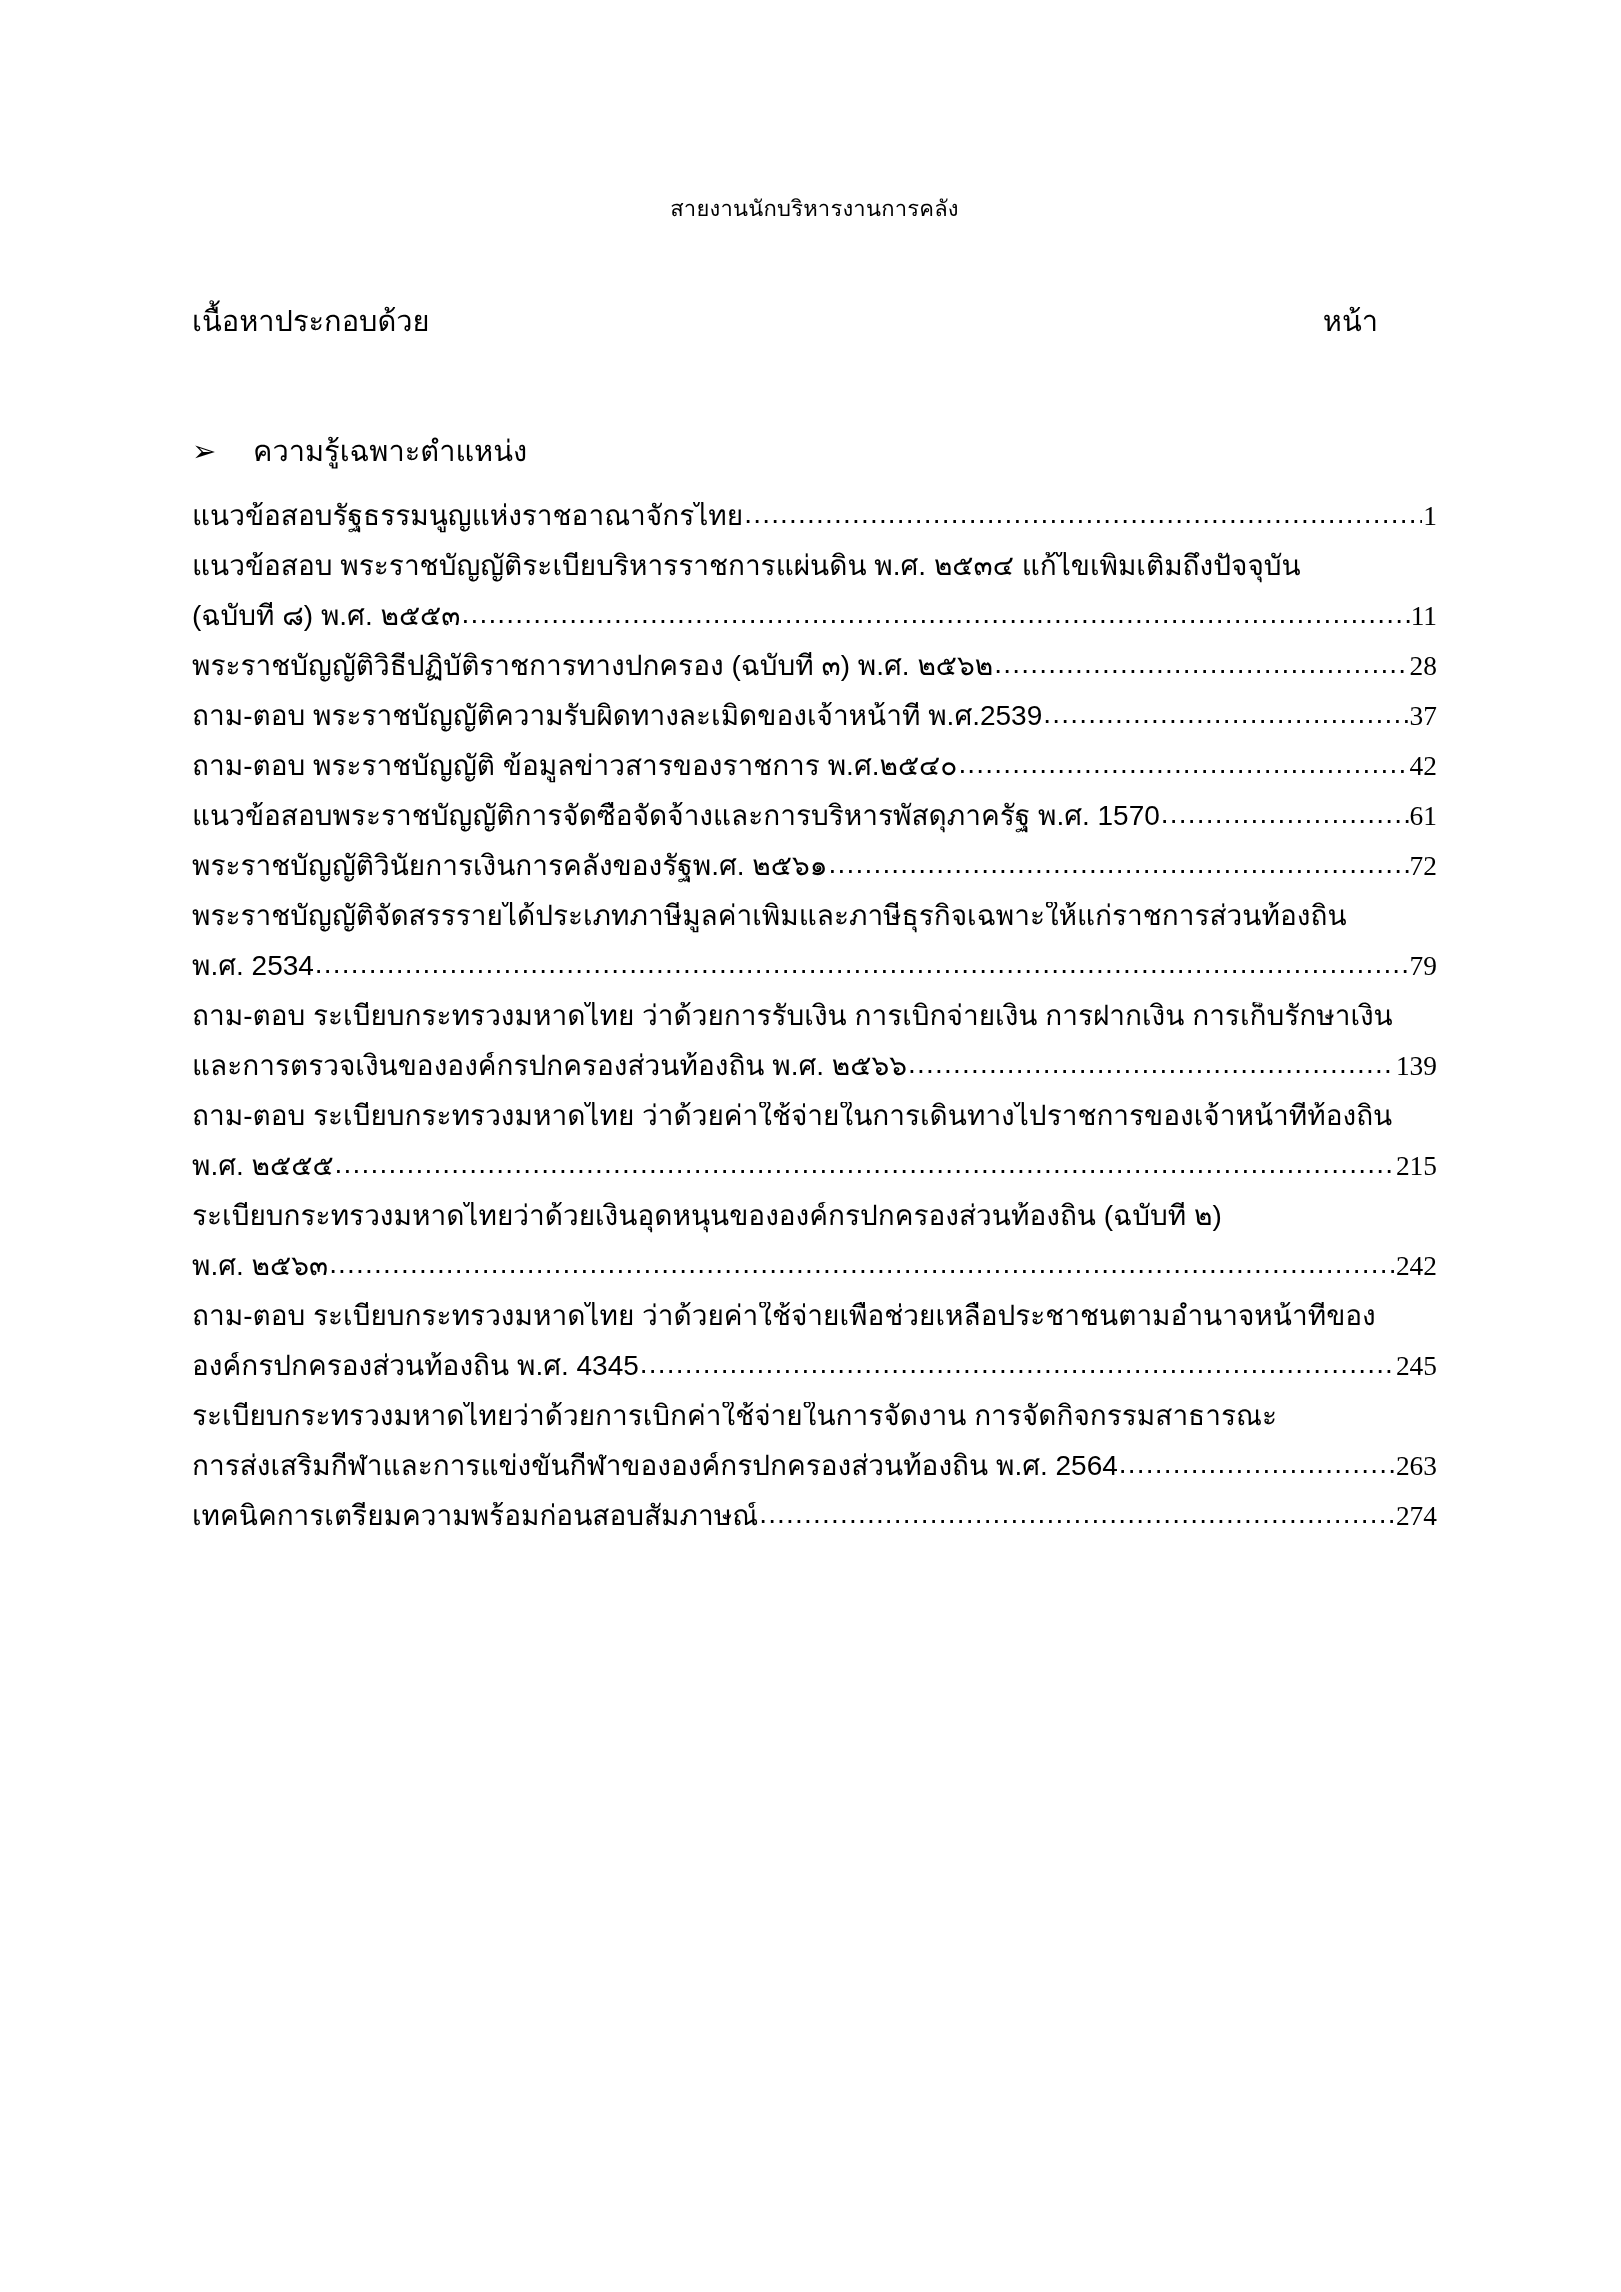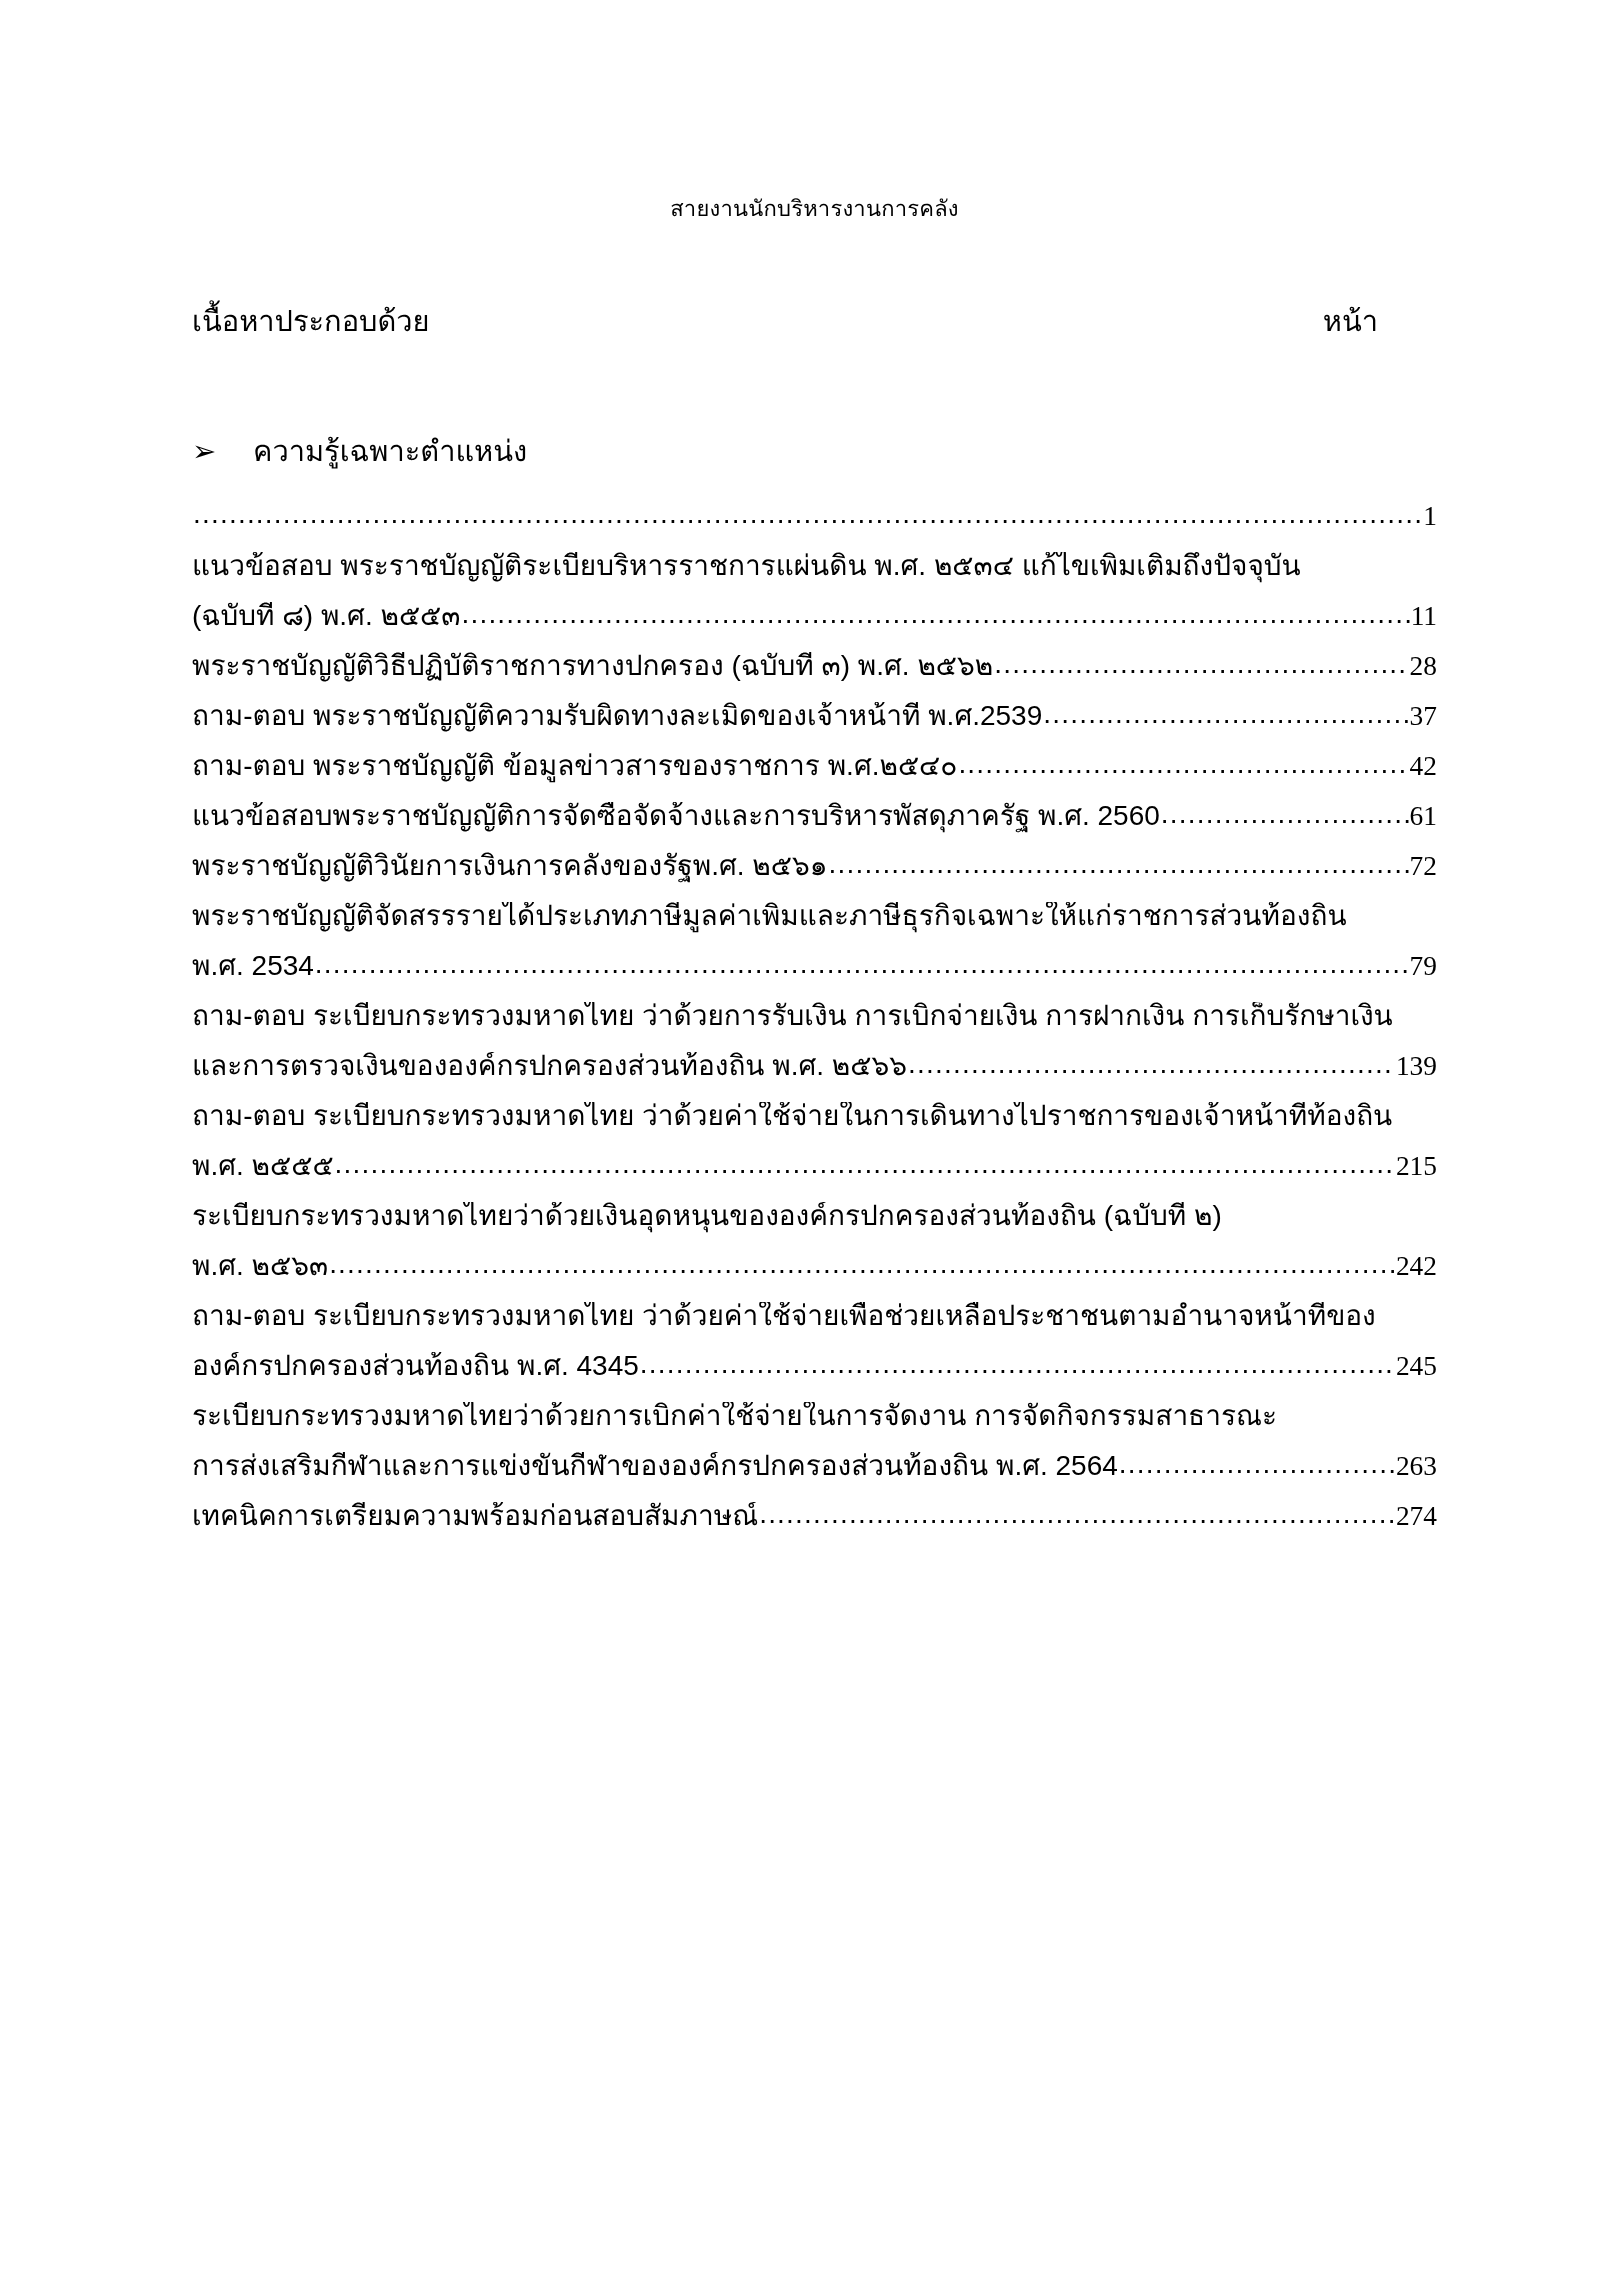--- a/index.html
+++ b/index.html
@@ -120,20 +120,21 @@
       <div class="right">หน้า</div>
     </div>
 
     <div class="section-heading">
       <span class="arrow-bullet">➢</span>
       <span class="label">ความรู้เฉพาะตำแหน่ง</span>
     </div>
 
     <div class="entries" id="entries-container">
         <div class="entry-line">
+          <span class="etext">แนวข้อสอบรัฐธรรมนูญแห่งราชอาณาจักรไทย</span>
           <span class="leader">........................................................................................................................................................................................................</span>
           <span class="pageno">1</span>
         </div>
         <div class="entry-line nodots">
           <span class="etext">แนวข้อสอบ พระราชบัญญัติระเบียบริหารราชการแผ่นดิน พ.ศ. ๒๕๓๔ แก้ไขเพิ่มเติมถึงปัจจุบัน</span>
           <span class="leader">........................................................................................................................................................................................................</span>
         </div>
         <div class="entry-line">
           <span class="etext">(ฉบับที่ ๘) พ.ศ. ๒๕๕๓</span>
           <span class="leader">........................................................................................................................................................................................................</span>
@@ -148,21 +149,21 @@
           <span class="etext">ถาม-ตอบ พระราชบัญญัติความรับผิดทางละเมิดของเจ้าหน้าที่ พ.ศ.2539</span>
           <span class="leader">........................................................................................................................................................................................................</span>
           <span class="pageno">37</span>
         </div>
         <div class="entry-line">
           <span class="etext">ถาม-ตอบ พระราชบัญญัติ ข้อมูลข่าวสารของราชการ พ.ศ.๒๕๔๐</span>
           <span class="leader">........................................................................................................................................................................................................</span>
           <span class="pageno">42</span>
         </div>
         <div class="entry-line">
-          <span class="etext">แนวข้อสอบพระราชบัญญัติการจัดซื้อจัดจ้างและการบริหารพัสดุภาครัฐ พ.ศ. 2560</span>
+          <span class="etext">แนวข้อสอบพระราชบัญญัติการจัดซื้อจัดจ้างและการบริหารพัสดุภาครัฐ พ.ศ. 1570</span>
           <span class="leader">........................................................................................................................................................................................................</span>
           <span class="pageno">61</span>
         </div>
         <div class="entry-line">
           <span class="etext">พระราชบัญญัติวินัยการเงินการคลังของรัฐพ.ศ.  ๒๕๖๑</span>
           <span class="leader">........................................................................................................................................................................................................</span>
           <span class="pageno">72</span>
         </div>
         <div class="entry-line nodots">
           <span class="etext">พระราชบัญญัติจัดสรรรายได้ประเภทภาษีมูลค่าเพิ่มและภาษีธุรกิจเฉพาะให้แก่ราชการส่วนท้องถิ่น</span>

